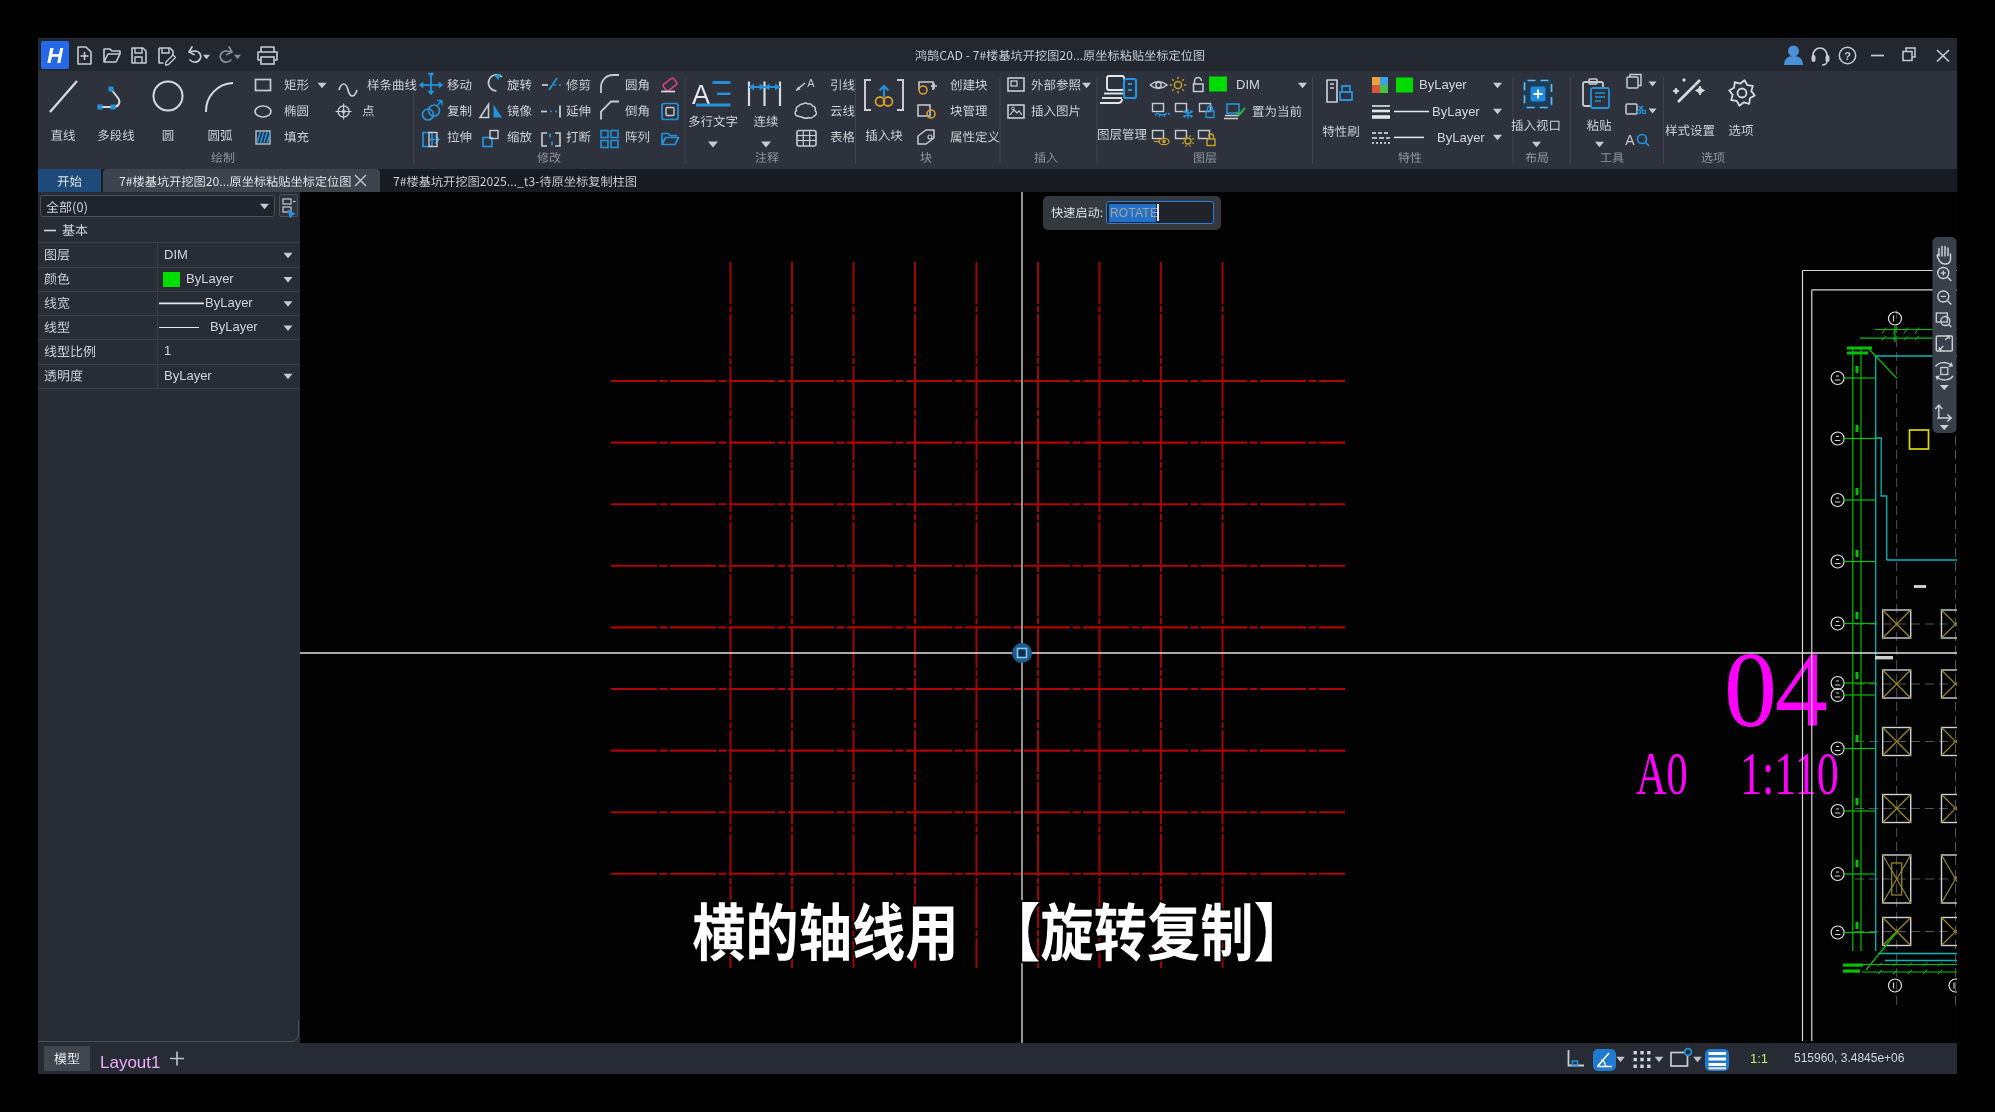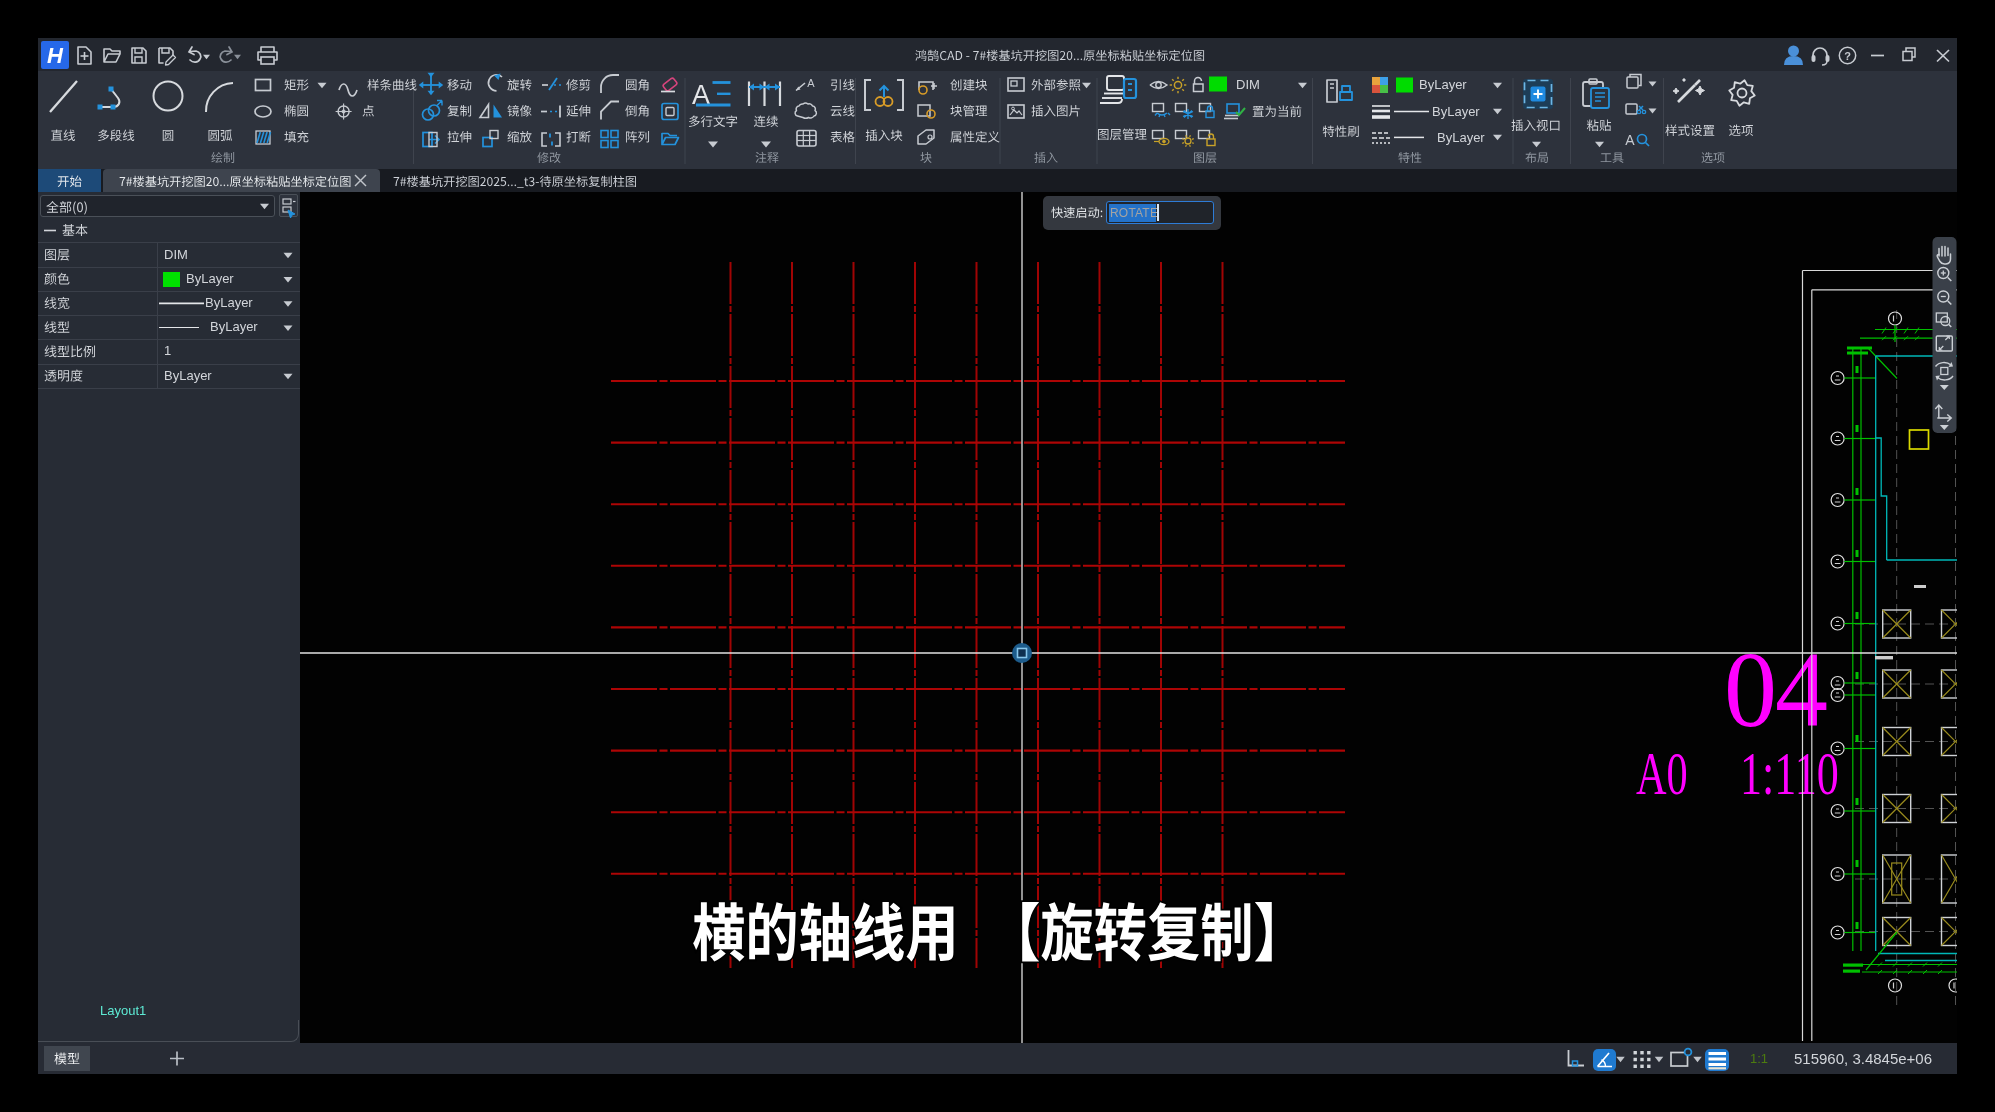--- a/index.html
+++ b/index.html
@@ -33,23 +33,23 @@
 <div class="abs" style="left:164px;top:339.3px;width:120px;height:24px;font-size:13px;color:#d2d5da;line-height:24px">1</div>
 <div class="abs" style="left:164px;top:363.5px;width:120px;height:24px;font-size:13px;color:#d2d5da;line-height:24px">ByLayer</div>
 <div class="abs" style="left:1043px;top:196px;width:178px;height:34px;background:#34383f;border-radius:5px"></div>
 <div class="abs" style="left:1106px;top:201px;width:108px;height:23px;background:#20242a;border:1px solid #2e7cd6;border-radius:3px"></div>
 <div class="abs" style="left:1108.5px;top:203.5px;width:47px;height:18px;background:#2472c8"></div>
 <div class="abs" style="left:1110px;top:203.5px;width:100px;height:20px;font-size:12px;color:#a3a3a3;line-height:19px;letter-spacing:0.2px">ROTATE</div>
 <div class="abs" style="left:1156.5px;top:204px;width:2px;height:17px;background:#d9e8f7"></div>
 <div class="abs" style="left:44px;top:1046px;width:46px;height:25px;background:#40464f"></div>
 <div class="abs" style="left:1593px;top:1048.5px;width:23px;height:22.5px;background:#1f7ad0;border-radius:5px"></div>
 <div class="abs" style="left:1705px;top:1048.5px;width:24px;height:22.5px;background:#1f7ad0;border-radius:5px"></div>
-<div class="abs" style="left:100px;top:998px;width:60px;height:25px;font-size:13px;color:#5eead4;line-height:25px">Layout1</div>
-<div class="abs" style="left:1750px;top:1046px;width:40px;height:25px;font-size:13px;color:#4d7c0f;line-height:25px">1:1</div>
-<div class="abs" style="left:1794px;top:1046px;width:170px;height:25px;font-size:15px;color:#d2d5da;line-height:25px">515960, 3.4845e+06</div>
+<div class="abs" style="left:100px;top:1050px;width:60px;height:25px;font-size:17px;color:#f0abfc;line-height:25px">Layout1</div>
+<div class="abs" style="left:1750px;top:1046px;width:40px;height:25px;font-size:13px;color:#bef264;line-height:25px">1:1</div>
+<div class="abs" style="left:1794px;top:1046px;width:170px;height:25px;font-size:12px;color:#d2d5da;line-height:25px">515960, 3.4845e+06</div>
 <div class="abs" style="left:1236px;top:77px;width:40px;height:16px;font-size:13px;color:#d2d5da;line-height:16px">DIM</div>
 <div class="abs" style="left:1419px;top:77px;width:52px;height:16px;font-size:13px;color:#d2d5da;line-height:16px">ByLayer</div>
 <div class="abs" style="left:1432px;top:103.5px;width:52px;height:16px;font-size:13px;color:#d2d5da;line-height:16px">ByLayer</div>
 <div class="abs" style="left:1437px;top:129.5px;width:52px;height:16px;font-size:13px;color:#d2d5da;line-height:16px">ByLayer</div>
 <div class="abs" style="left:1724px;top:626.9px;width:200px;height:120px;font-family:'Liberation Serif',serif;font-size:108.5px;color:#f0f;transform:scaleX(0.977);transform-origin:0 0;letter-spacing:-2px">04</div>
 <div class="abs" style="left:1636px;top:737.9px;width:110px;height:70px;font-family:'Liberation Serif',serif;font-size:61.5px;color:#f0f;transform:scaleX(0.688);transform-origin:0 0">A0</div>
 <div class="abs" style="left:1740px;top:737.9px;width:160px;height:70px;font-family:'Liberation Serif',serif;font-size:61.5px;color:#f0f;transform:scaleX(0.717);transform-origin:0 0">1:110</div>
 <svg class="abs" style="left:0;top:0" width="1995" height="1112" viewBox="0 0 1995 1112">
 <defs>
       <path id="g0" d="M64 786C108 750 160 698 184 663L238 708C212 741 158 790 115 824ZM36 505C84 470 145 419 174 386L223 434C193 466 131 514 83 546ZM48 -26 112 -63C153 26 201 147 237 249L179 286C140 177 87 50 48 -26ZM497 181V117H830V181ZM636 618C674 585 720 540 742 511L786 547C765 576 718 620 680 650ZM235 193 262 126C338 162 432 208 521 252L507 311L409 267V646H505V713H244V646H342V238ZM866 747H699C714 773 730 803 744 832L668 844C660 816 646 779 632 747H546V280H870C864 88 855 16 839 -3C831 -12 823 -14 806 -14C790 -14 744 -13 696 -9C707 -26 714 -51 715 -69C763 -71 811 -72 836 -70C863 -68 882 -61 898 -42C923 -13 933 70 941 308C941 318 941 338 941 338H891L613 339V688H827C820 541 813 486 799 471C794 463 785 461 773 461C760 461 728 462 692 465C701 449 708 424 709 407C747 405 783 406 803 407C827 409 844 415 858 432C879 456 887 527 895 717C896 727 896 747 896 747Z"></path>

